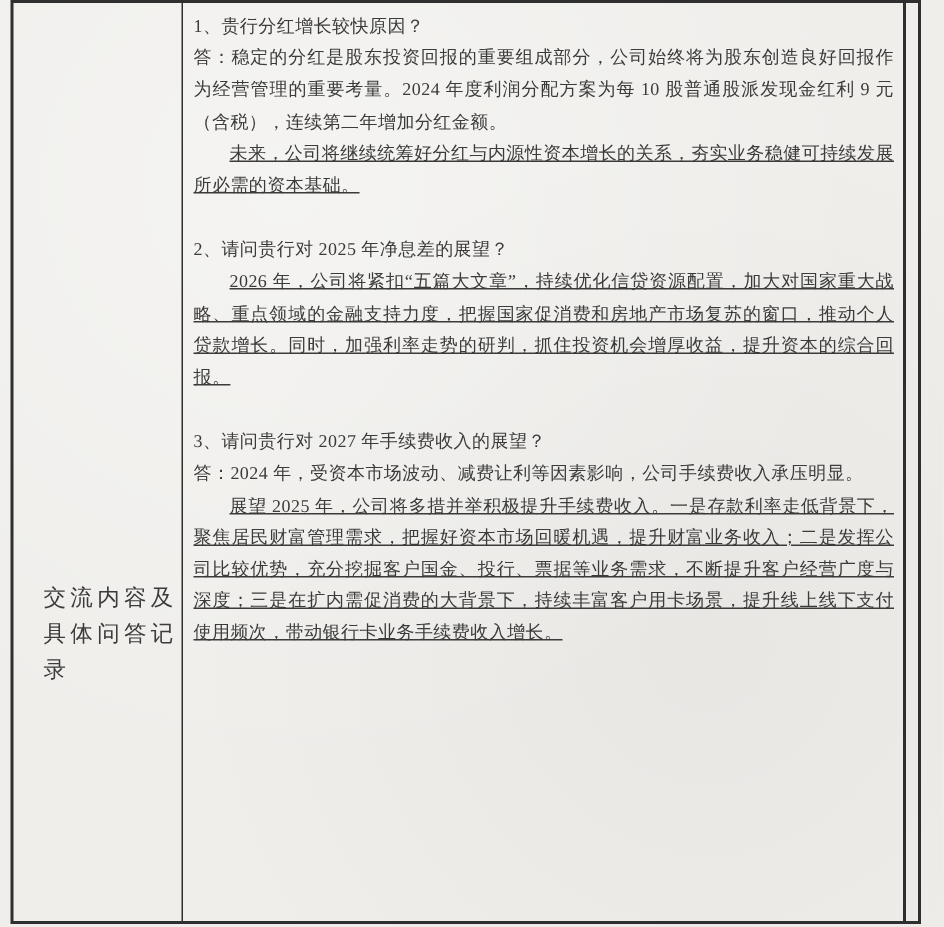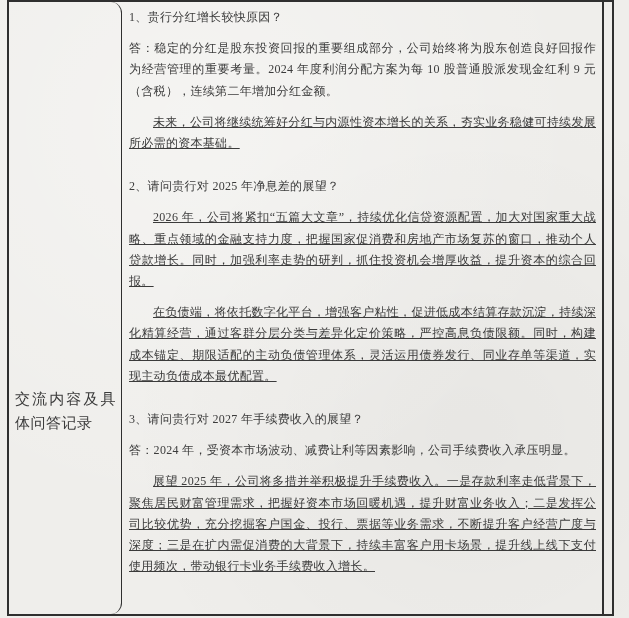--- a/index.html
+++ b/index.html
@@ -35,22 +35,21 @@
     border: 2px solid var(--border);
     border-top-width: 2px;
     display: flex;
     flex-direction: row;
     overflow: hidden;
   }
   .label-cell {
     width: 113px;
     flex: 0 0 113px;
     border-right: 1px solid var(--border);
-    padding: 385px 5px 0 6px;
-    border-radius: 11px;
+    padding: 385px 5px 0 20px;
   }
   .label-text {
     font-size: 15px;
     line-height: 24px;
     letter-spacing: 0.5px;
     text-align: justify;
     text-align-last: left;
   }
   .content-cell {
     flex: 1 1 auto;
@@ -64,41 +63,40 @@
   }
   .content-cell p {
     font-size: 12px;
     line-height: 21.2px;
     letter-spacing: 0.3px;
     text-align: justify;
     word-break: break-all;
   }
   .question { text-indent: 0; }
   .question.gap { margin-top: 22px; }
-  .para { text-indent: 0; margin-top: 10px; }
+  .para { text-indent: 0; }
   .para.indent { text-indent: 2em; text-decoration: underline; }
 </style>
 </head>
 <body>
 
 <div class="page">
   <div class="doc-table">
 
     <div class="label-cell">
       <div class="label-text">交流内容及具体问答记录</div>
     </div>
 
     <div class="content-cell">
       <p class="question">1、贵行分红增长较快原因？</p>
       <p class="para">答：稳定的分红是股东投资回报的重要组成部分，公司始终将为股东创造良好回报作为经营管理的重要考量。2024 年度利润分配方案为每 10 股普通股派发现金红利 9 元（含税），连续第二年增加分红金额。</p>
       <p class="para indent">未来，公司将继续统筹好分红与内源性资本增长的关系，夯实业务稳健可持续发展所必需的资本基础。</p>
 
       <p class="question gap">2、请问贵行对 2025 年净息差的展望？</p>
       <p class="para indent">2026 年，公司将紧扣“五篇大文章”，持续优化信贷资源配置，加大对国家重大战略、重点领域的金融支持力度，把握国家促消费和房地产市场复苏的窗口，推动个人贷款增长。同时，加强利率走势的研判，抓住投资机会增厚收益，提升资本的综合回报。</p>
-      <p class="para indent">在负债端，将依托数字化平台，增强客户粘性，促进低成本结算存款沉淀，持续深化精算经营，通过客群分层分类与差异化定价策略，严控高息负债限额。同时，构建成本锚定、期限适配的主动负债管理体系，灵活运用债券发行、同业存单等渠道，实现主动负债成本最优配置。</p>
 
       <p class="question gap">3、请问贵行对 2027 年手续费收入的展望？</p>
       <p class="para">答：2024 年，受资本市场波动、减费让利等因素影响，公司手续费收入承压明显。</p>
       <p class="para indent">展望 2025 年，公司将多措并举积极提升手续费收入。一是存款利率走低背景下，聚焦居民财富管理需求，把握好资本市场回暖机遇，提升财富业务收入；二是发挥公司比较优势，充分挖掘客户国金、投行、票据等业务需求，不断提升客户经营广度与深度；三是在扩内需促消费的大背景下，持续丰富客户用卡场景，提升线上线下支付使用频次，带动银行卡业务手续费收入增长。</p>
     </div>
 
     <div class="gutter-cell"></div>
   </div>
 </div>
 

